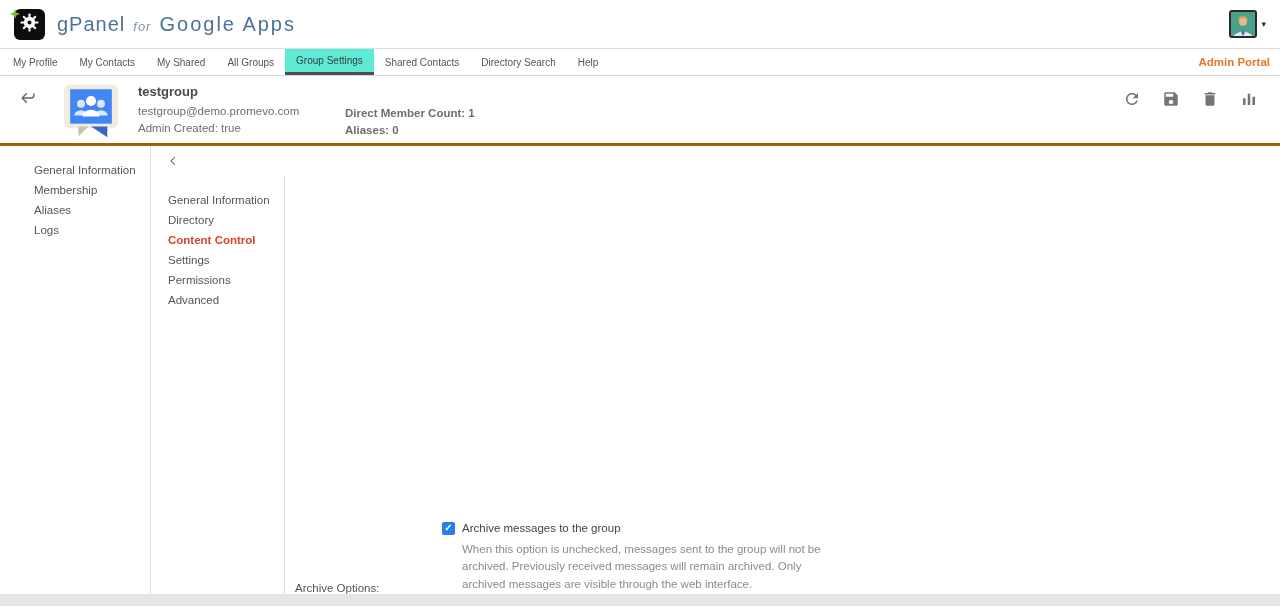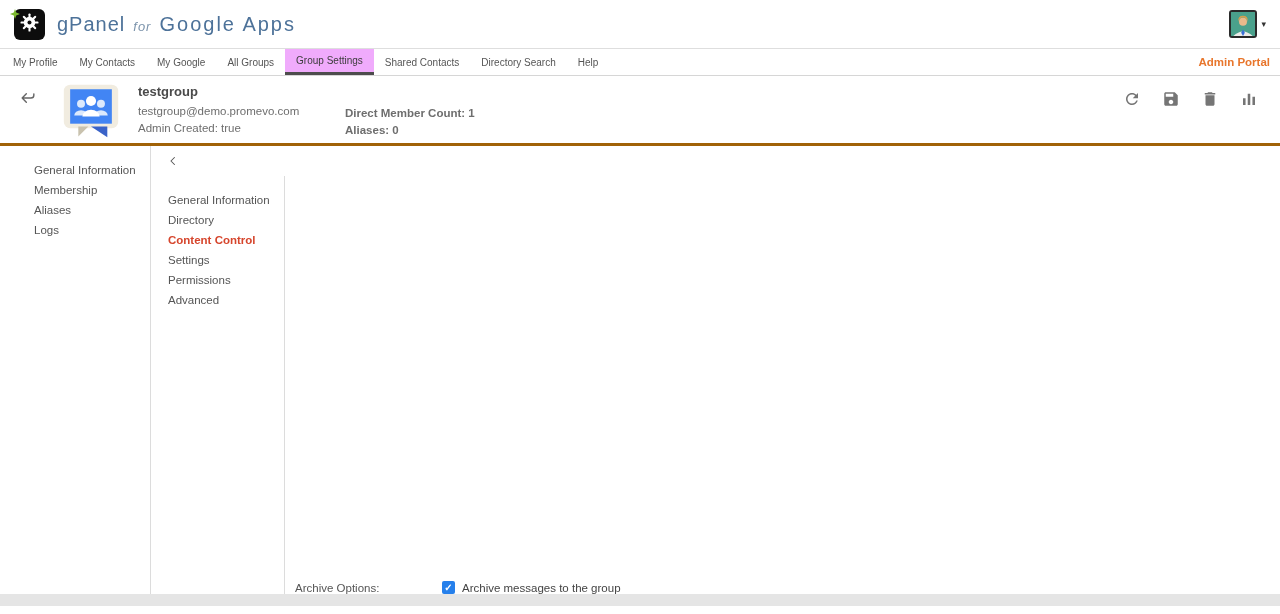--- a/index.html
+++ b/index.html
@@ -13,21 +13,21 @@
   .brand { font-size:20px; color:#4d7299; letter-spacing:1px; display:flex; align-items:baseline; gap:8px; }
   .brand .for { font-size:13px; font-style:italic; color:#7b93ab; }
   .brand .product { letter-spacing:2px; }
   .header-right { margin-left:auto; display:flex; align-items:center; gap:4px; }
   .avatar-frame { width:28px; height:28px; border:2px solid #2a2a2a; border-radius:3px; overflow:hidden; background:#4aa18c; cursor:pointer; }
   .avatar-caret { font-size:9px; color:#333; cursor:pointer; }
 
   
   .nav-bar { height:28px; border-top:1px solid #dedede; border-bottom:1px solid #d6d6d6; display:flex; align-items:stretch; padding:0 4px 0 2px; background:#fff; flex:0 0 auto; }
   .nav-item { display:flex; align-items:center; padding:0 11px; font-size:10px; color:#555; cursor:pointer; white-space:nowrap; }
-  .nav-item.active { background:#f0abfc; border-bottom:3px solid #4d4d4d; color:#3c3c3c; }
+  .nav-item.active { background:#5eead4; border-bottom:3px solid #4d4d4d; color:#3c3c3c; }
   .nav-spacer { flex:1; }
   .admin-portal { display:flex; align-items:center; padding:0 6px; font-size:11.5px; font-weight:bold; color:#e8762c; cursor:pointer; }
 
   
   .group-header { height:70px; border-bottom:3px solid #a16207; display:flex; align-items:flex-start; background:#fff; flex:0 0 auto; position:relative; }
   .back-arrow { margin:10px 8px 0 16px; width:24px; height:24px; display:flex; align-items:center; justify-content:center; cursor:pointer; }
   .group-icon { margin:6px 18px 0 14px; }
   .group-info { display:flex; margin-top:8px; }
   .info-col1 { width:207px; }
   .group-title { font-size:13px; font-weight:bold; color:#4a4a4a; margin-bottom:6px; }
@@ -104,21 +104,21 @@
           <path d="M13 19 l2 3.5 -2 3.5 -2 -3.5 z" fill="#3a6fd8"></path>
         </svg>
       </div>
       <span class="avatar-caret">▾</span>
     </div>
   </div>
 
   <div class="nav-bar">
     <div class="nav-item">My Profile</div>
     <div class="nav-item">My Contacts</div>
-    <div class="nav-item">My Google</div>
+    <div class="nav-item">My Shared</div>
     <div class="nav-item">All Groups</div>
     <div class="nav-item active">Group Settings</div>
     <div class="nav-item">Shared Contacts</div>
     <div class="nav-item">Directory Search</div>
     <div class="nav-item">Help</div>
     <div class="nav-spacer"></div>
     <div class="admin-portal">Admin Portal</div>
   </div>
 
   <div class="group-header">
@@ -205,18 +205,19 @@
       </div>
     </div>
 
     <div class="main-content">
       <div class="field-label">Archive Options:</div>
       <div class="field-control">
         <div class="checkbox-row">
           <span class="checkbox">✓</span>
           <span class="checkbox-label">Archive messages to the group</span>
         </div>
+        <div class="help-text">When this option is unchecked, messages sent to the group will not be archived. Previously received messages will remain archived. Only archived messages are visible through the web interface.</div>
       </div>
     </div>
   </div>
 
   <div class="footer-bar"></div>
 </div>
 
 </body></html>

